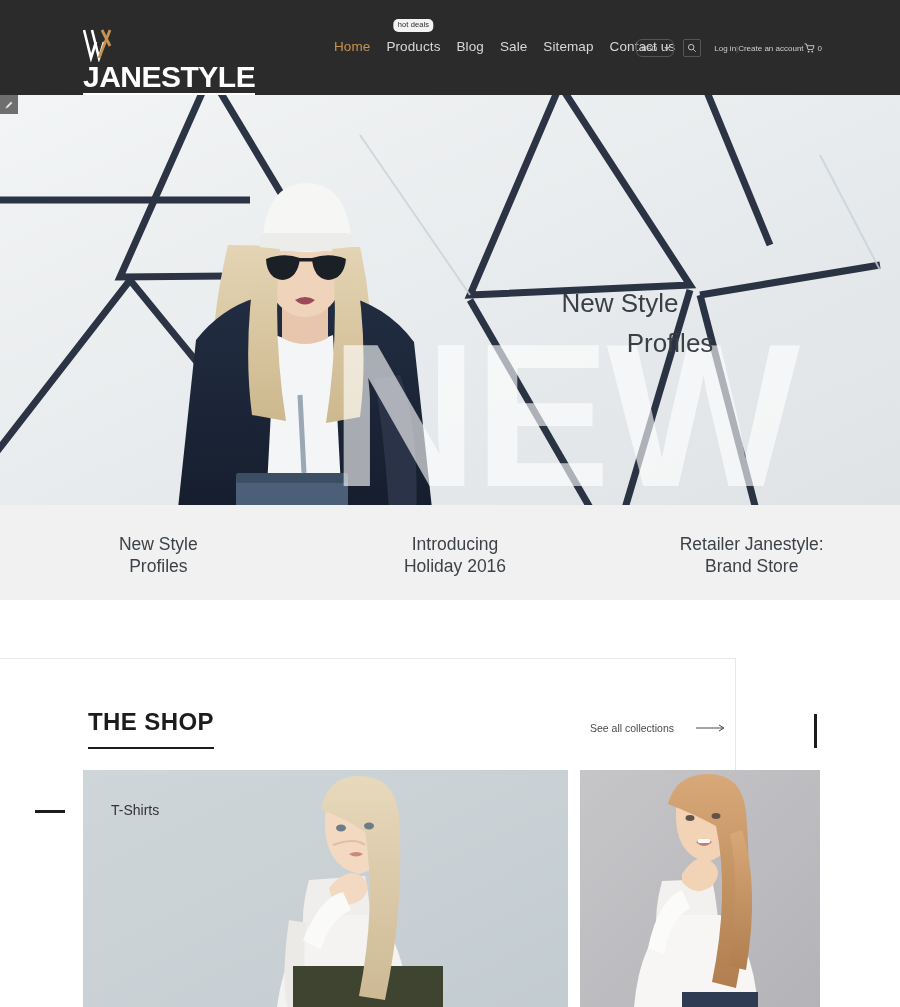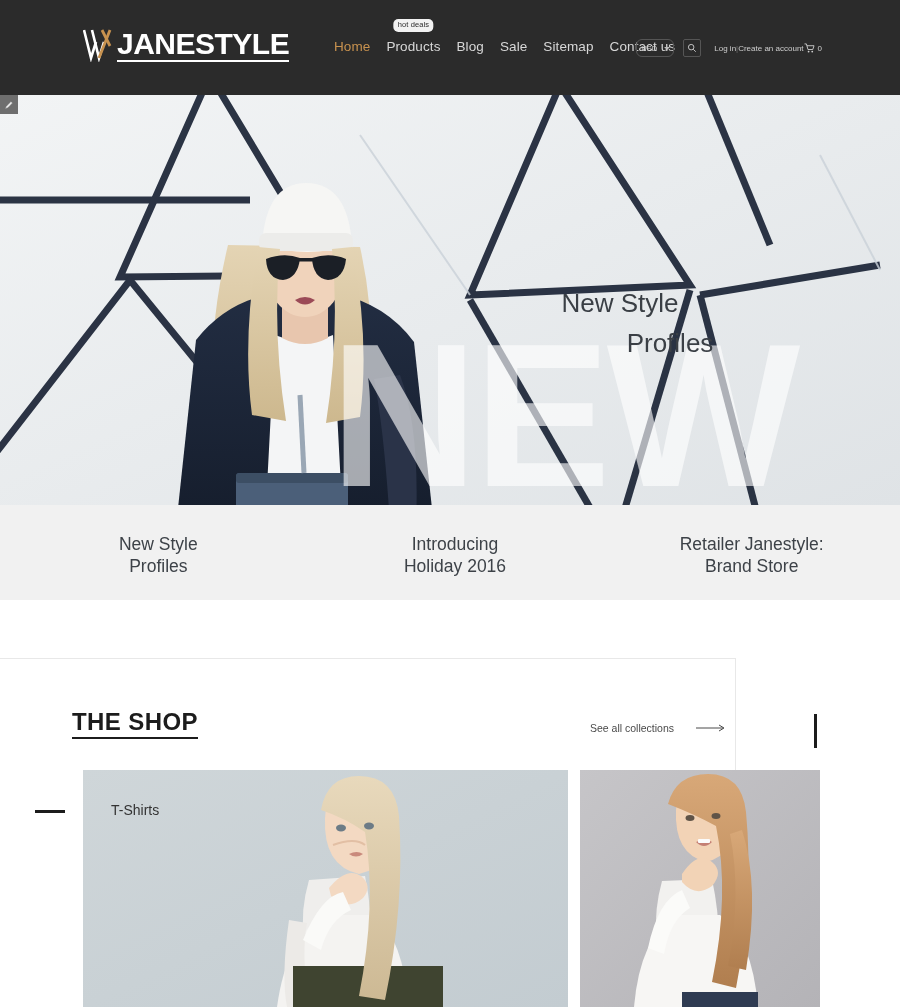--- a/index.html
+++ b/index.html
@@ -11,21 +11,21 @@
 
   
   .header {
     position: absolute; top: 0; left: 0;
     width: 900px; height: 95px;
     background: #2b2b2b;
     display: flex; align-items: center;
   }
   .logo-wrap {
     position: absolute; left: 83px; top: 28px;
-    display: flex; align-items: flex-end;
+    display: flex;  flex-direction: column;
   }
   .logo-mark { width: 33px; height: 34px; display: block; margin-right: 1px; }
   .logo-text {
     font-size: 30px; font-weight: 700; letter-spacing: -0.5px;
     color: #ffffff; line-height: 30px;
     border-bottom: 2px solid #ffffff;
     padding-bottom: 1px;
     font-family: "Liberation Sans", sans-serif;
   }
 
@@ -125,25 +125,25 @@
 
   
   .shop-panel {
     position: absolute; top: 658px; left: 0;
     width: 736px; height: 349px;
     background: #ffffff;
     border-top: 1px solid #e8e8e8;
     border-right: 1px solid #e8e8e8;
   }
   .shop-title {
-    position: absolute; left: 72px; top: 708px;
+    position: absolute; left: 88px; top: 708px;
     font-size: 24px; font-weight: 700; letter-spacing: .4px;
     color: #1c1c1c;
     border-bottom: 2px solid #1c1c1c;
-    padding-bottom: 2px; line-height: 27px;
+    padding-bottom: 12px; line-height: 27px;
   }
   .see-all {
     position: absolute; left: 590px; top: 722px;
     display: flex; align-items: center; gap: 22px;
     font-size: 10.5px; color: #4a4a4a;
   }
   .arrow-line {
     width: 30px; height: 8px; display: block;
   }
   .vbar {

